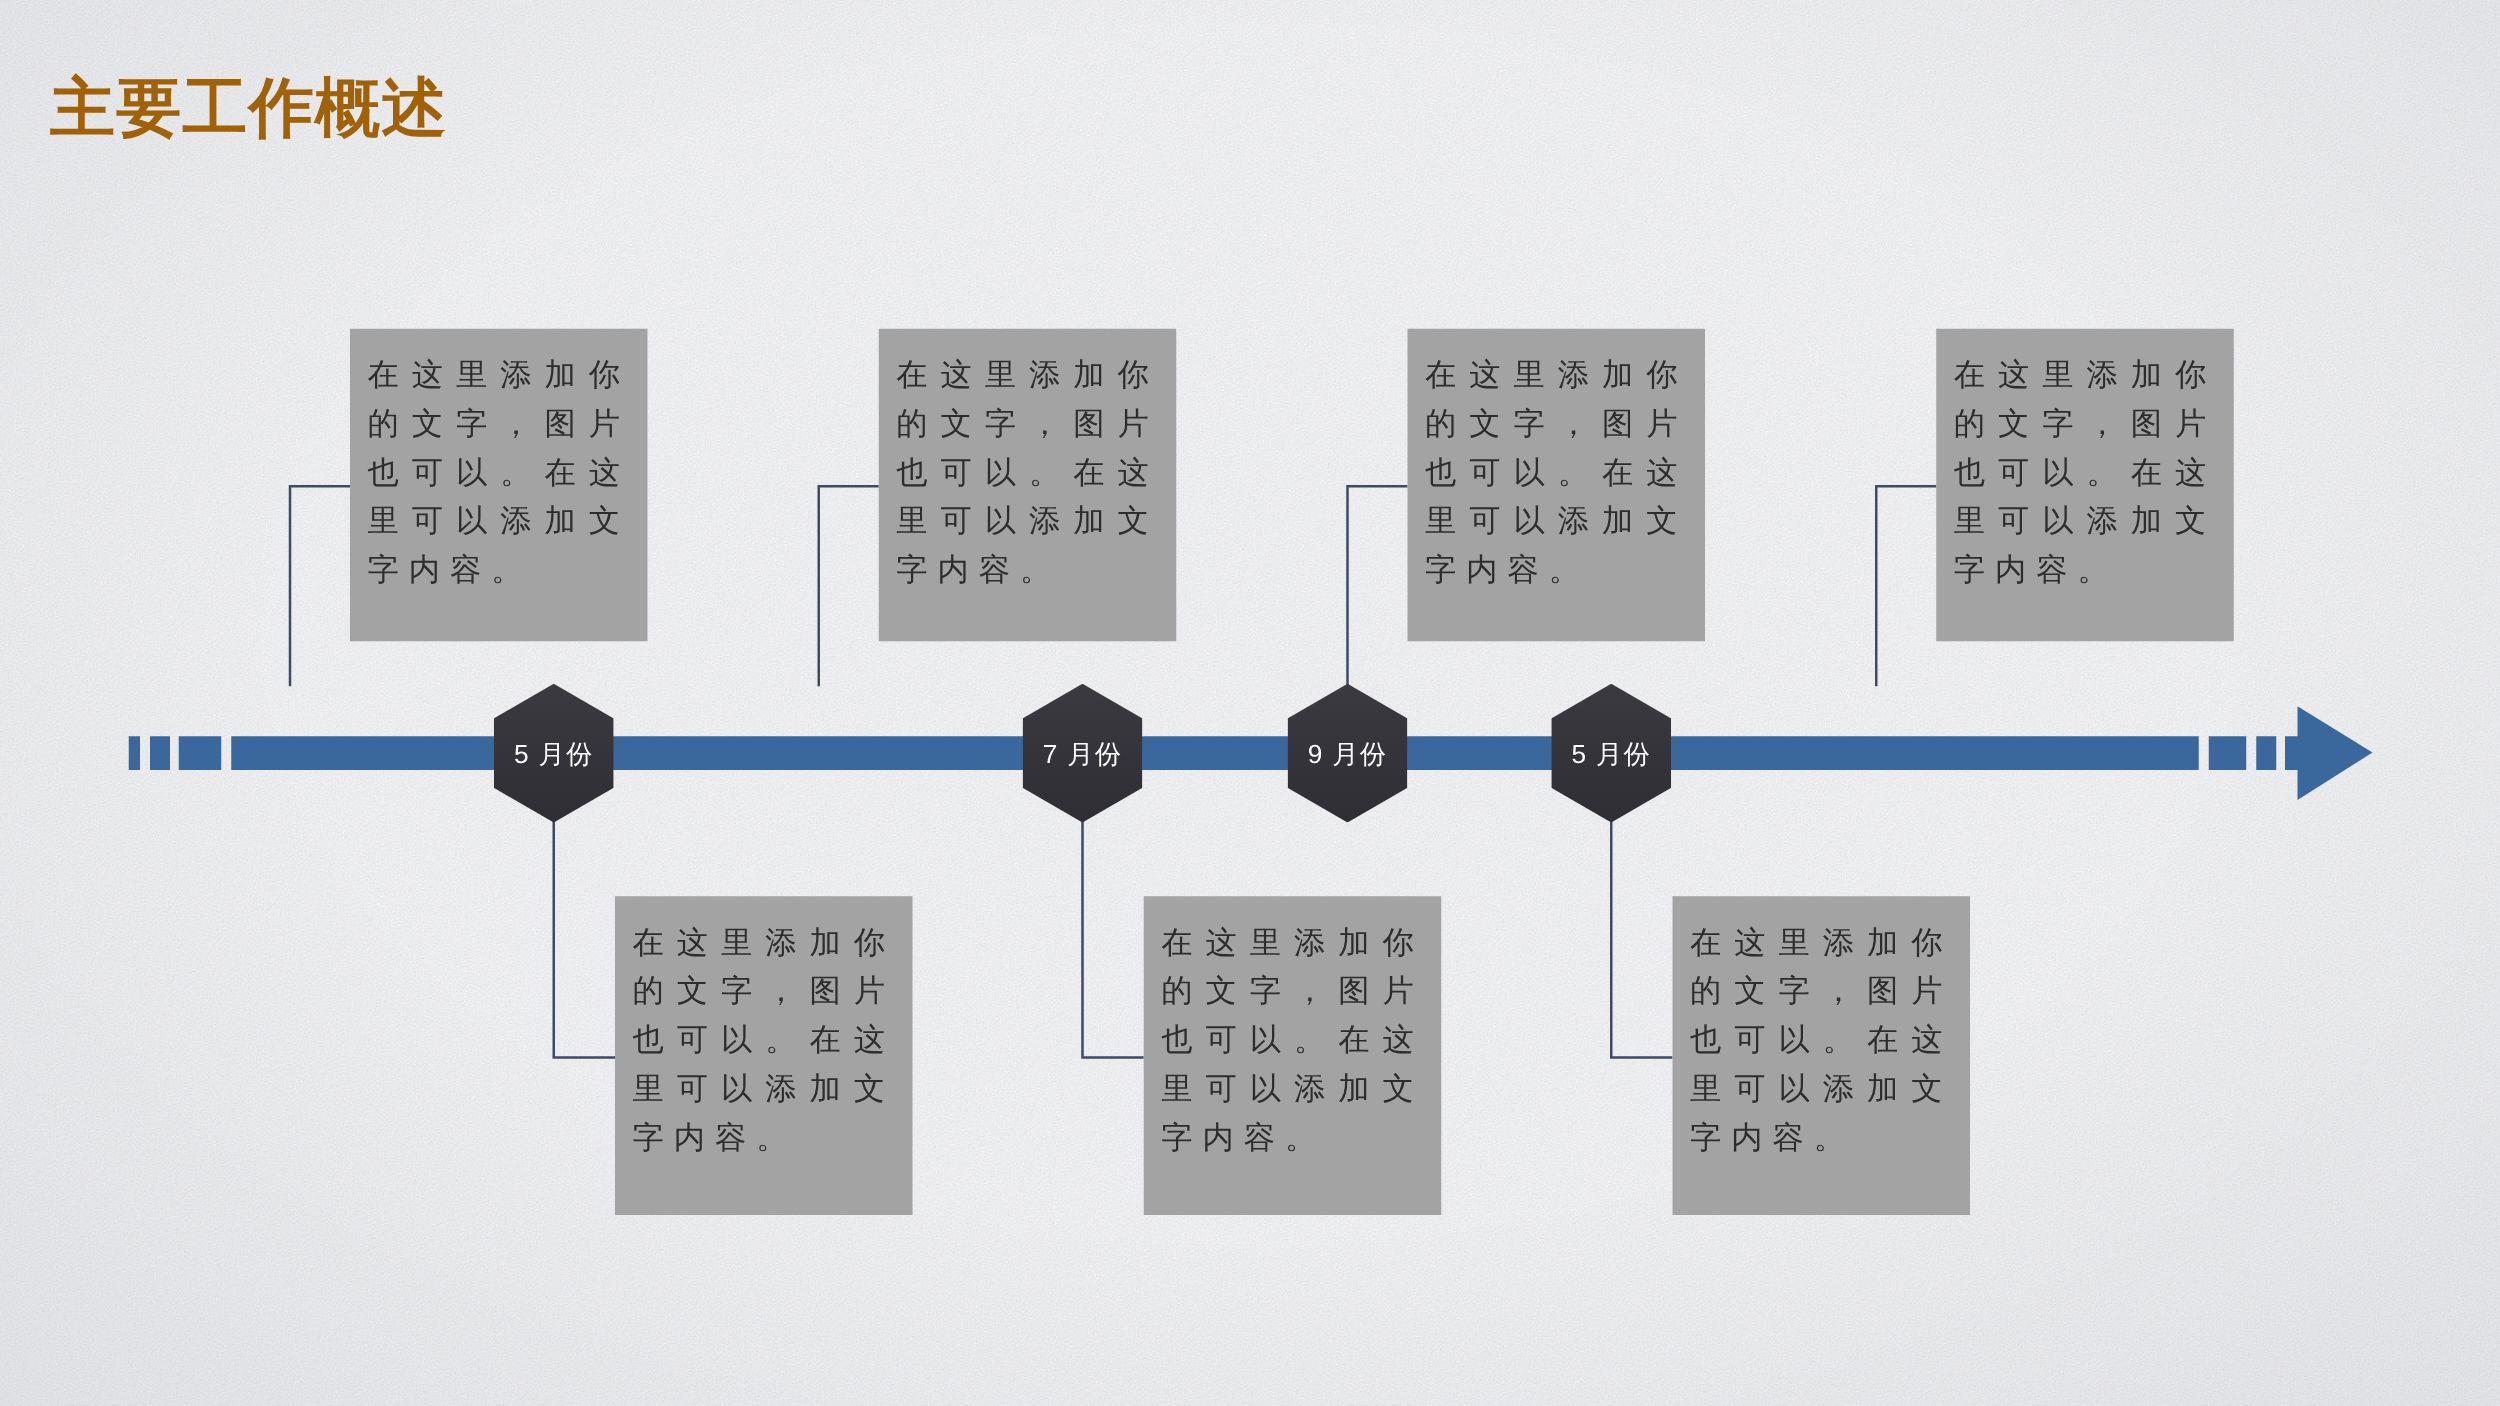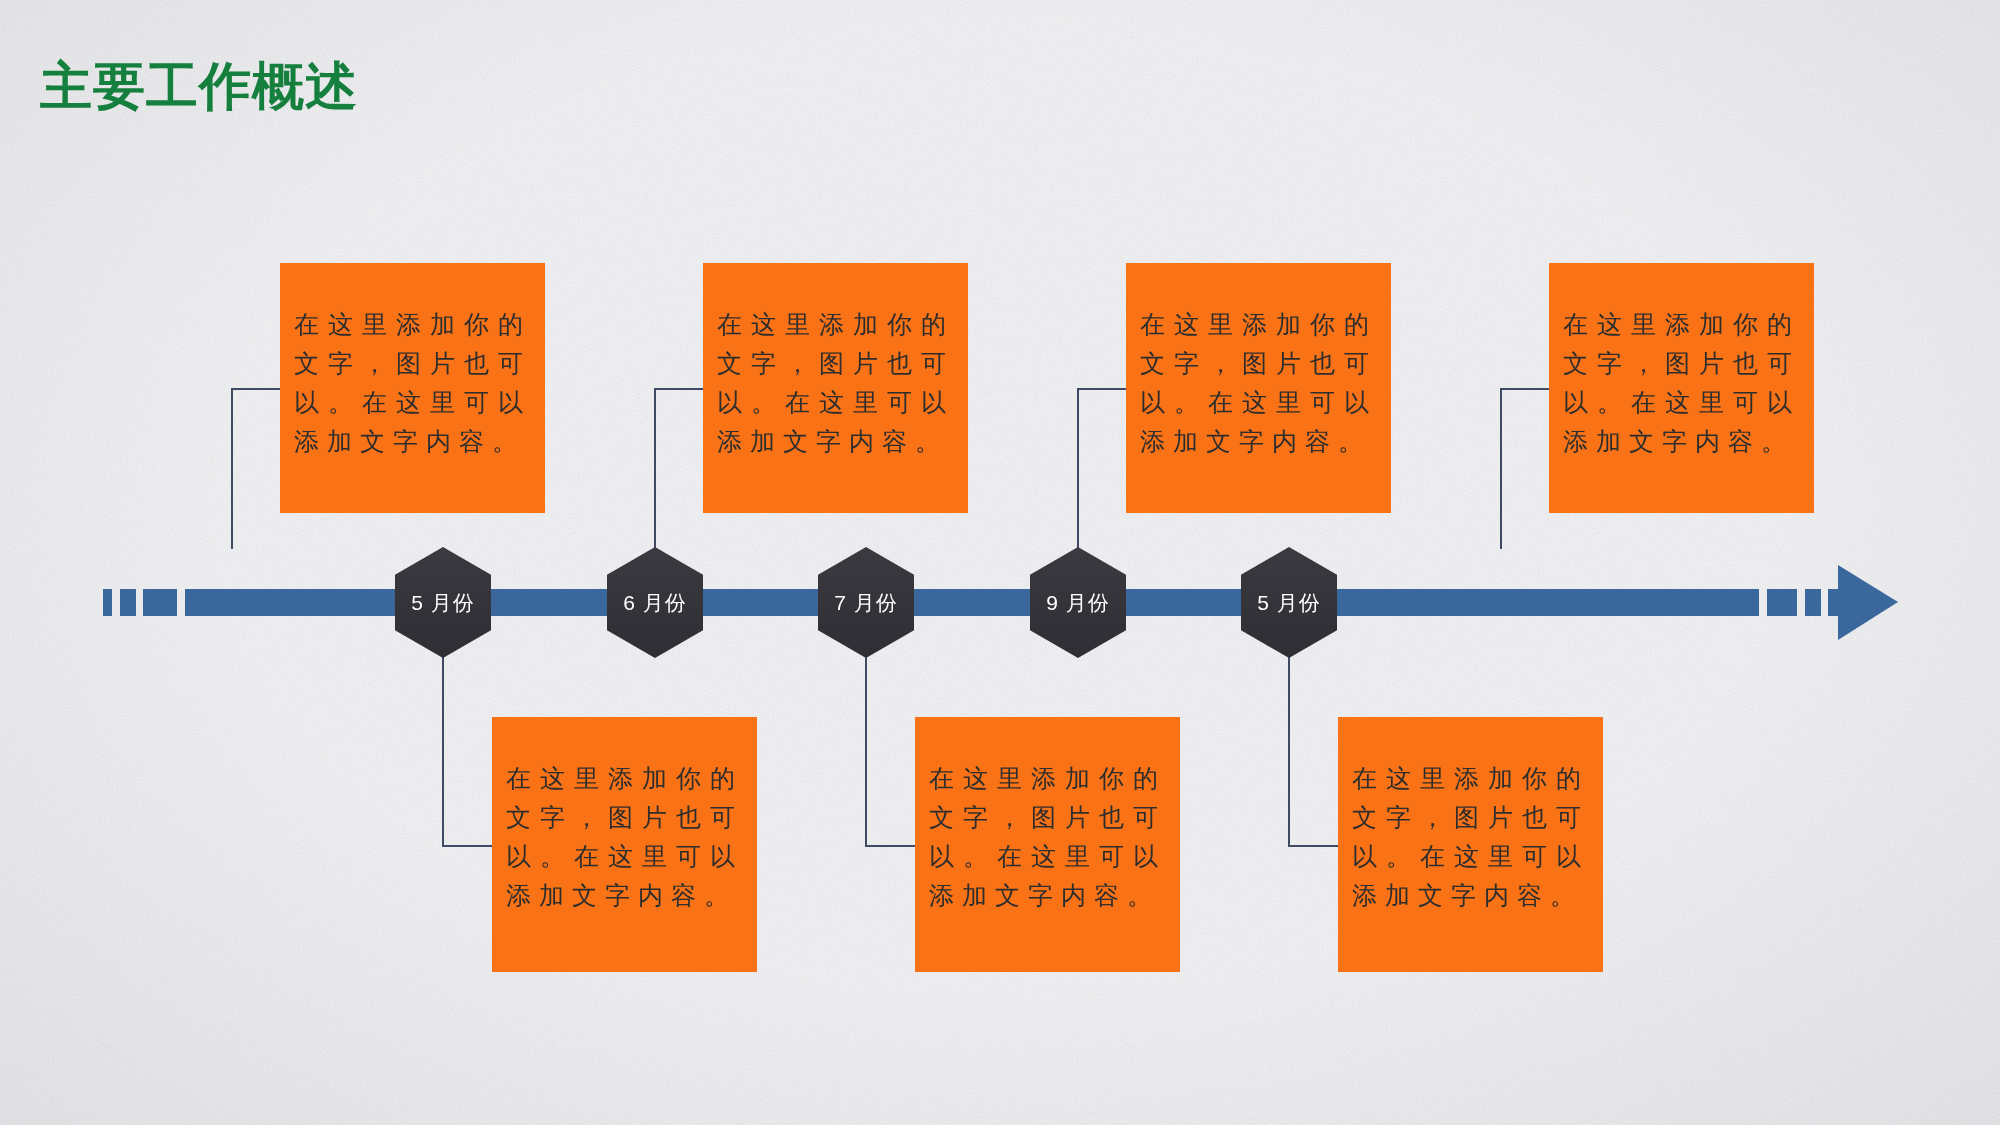--- a/index.html
+++ b/index.html
@@ -13,37 +13,37 @@
   .bg-svg{position:absolute;left:0;top:0;z-index:0;}
   .vignette{
     position:absolute;inset:0;z-index:1;
     background:radial-gradient(ellipse at 50% 45%, rgba(255,255,255,0.00) 55%, rgba(110,112,122,0.10) 100%);
     pointer-events:none;
   }
   .title{
     position:absolute;left:40px;top:52px;z-index:3;
     margin:0;
     font-size:52px;font-weight:700;letter-spacing:1px;
-    color:#15803d;
+    color:#a16207;
   }
   .art{position:absolute;left:0;top:0;z-index:2;}
   .hex{
     position:absolute;top:547px;width:96px;height:111px;z-index:4;
     clip-path:polygon(50% 0%,100% 25%,100% 75%,50% 100%,0% 75%,0% 25%);
     background:linear-gradient(180deg,#3b3a41 0%,#343339 55%,#2f2e35 100%);
     display:flex;align-items:center;justify-content:center;
   }
   .hex-label{
     color:#ffffff;font-size:21px;letter-spacing:1px;white-space:nowrap;
   }
   .note{
-    position:absolute;width:265px;z-index:3;
-    background:#f97316;
+    position:absolute;width:238px;z-index:3;
+    background:#a3a3a3;
     box-sizing:border-box;
-    padding:42px 14px 0 14px;
+    padding:18px 14px 0 14px;
   }
   .note-above{top:263px;height:250px;}
   .note-below{top:717px;height:255px;}
   .note p{
     margin:0;
     font-size:25px;line-height:39px;letter-spacing:8px;
     color:#2d2d2d;
     word-break:break-all;
     text-align:justify;
   }
@@ -99,23 +99,20 @@
 
       <path d="M443 657 V846 H492"></path>
       <path d="M866 657 V846 H915"></path>
       <path d="M1289 657 V846 H1338"></path>
     </g>
   </svg>
 
   <div class="hex" style="left:395px">
     <span class="hex-label">5 月份</span>
   </div>
-  <div class="hex" style="left:607px">
-    <span class="hex-label">6 月份</span>
-  </div>
   <div class="hex" style="left:818px">
     <span class="hex-label">7 月份</span>
   </div>
   <div class="hex" style="left:1030px">
     <span class="hex-label">9 月份</span>
   </div>
   <div class="hex" style="left:1241px">
     <span class="hex-label">5 月份</span>
   </div>
 

